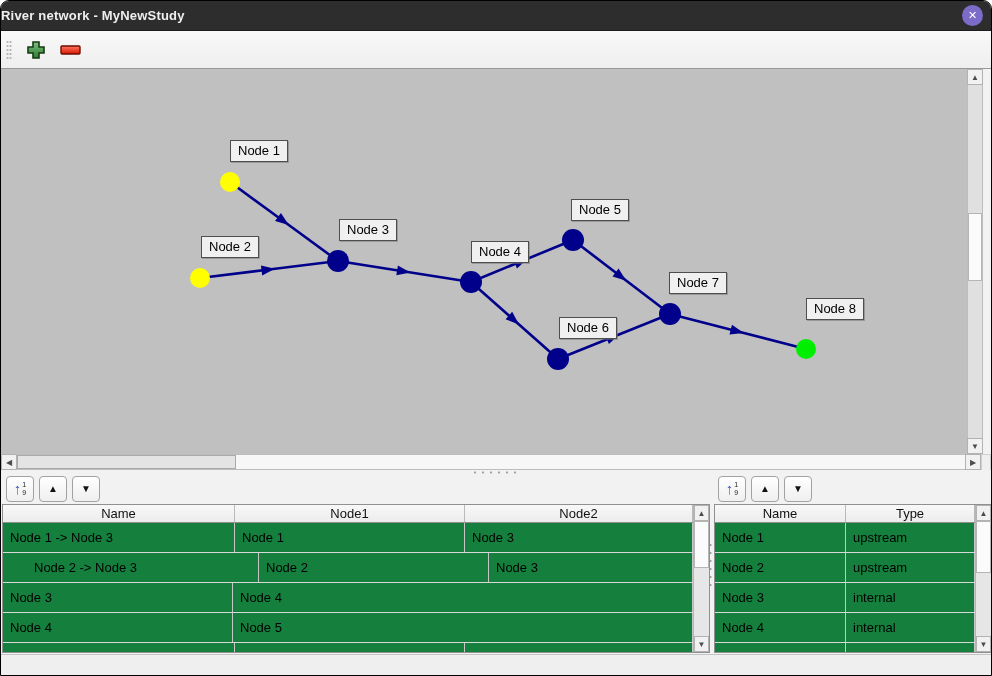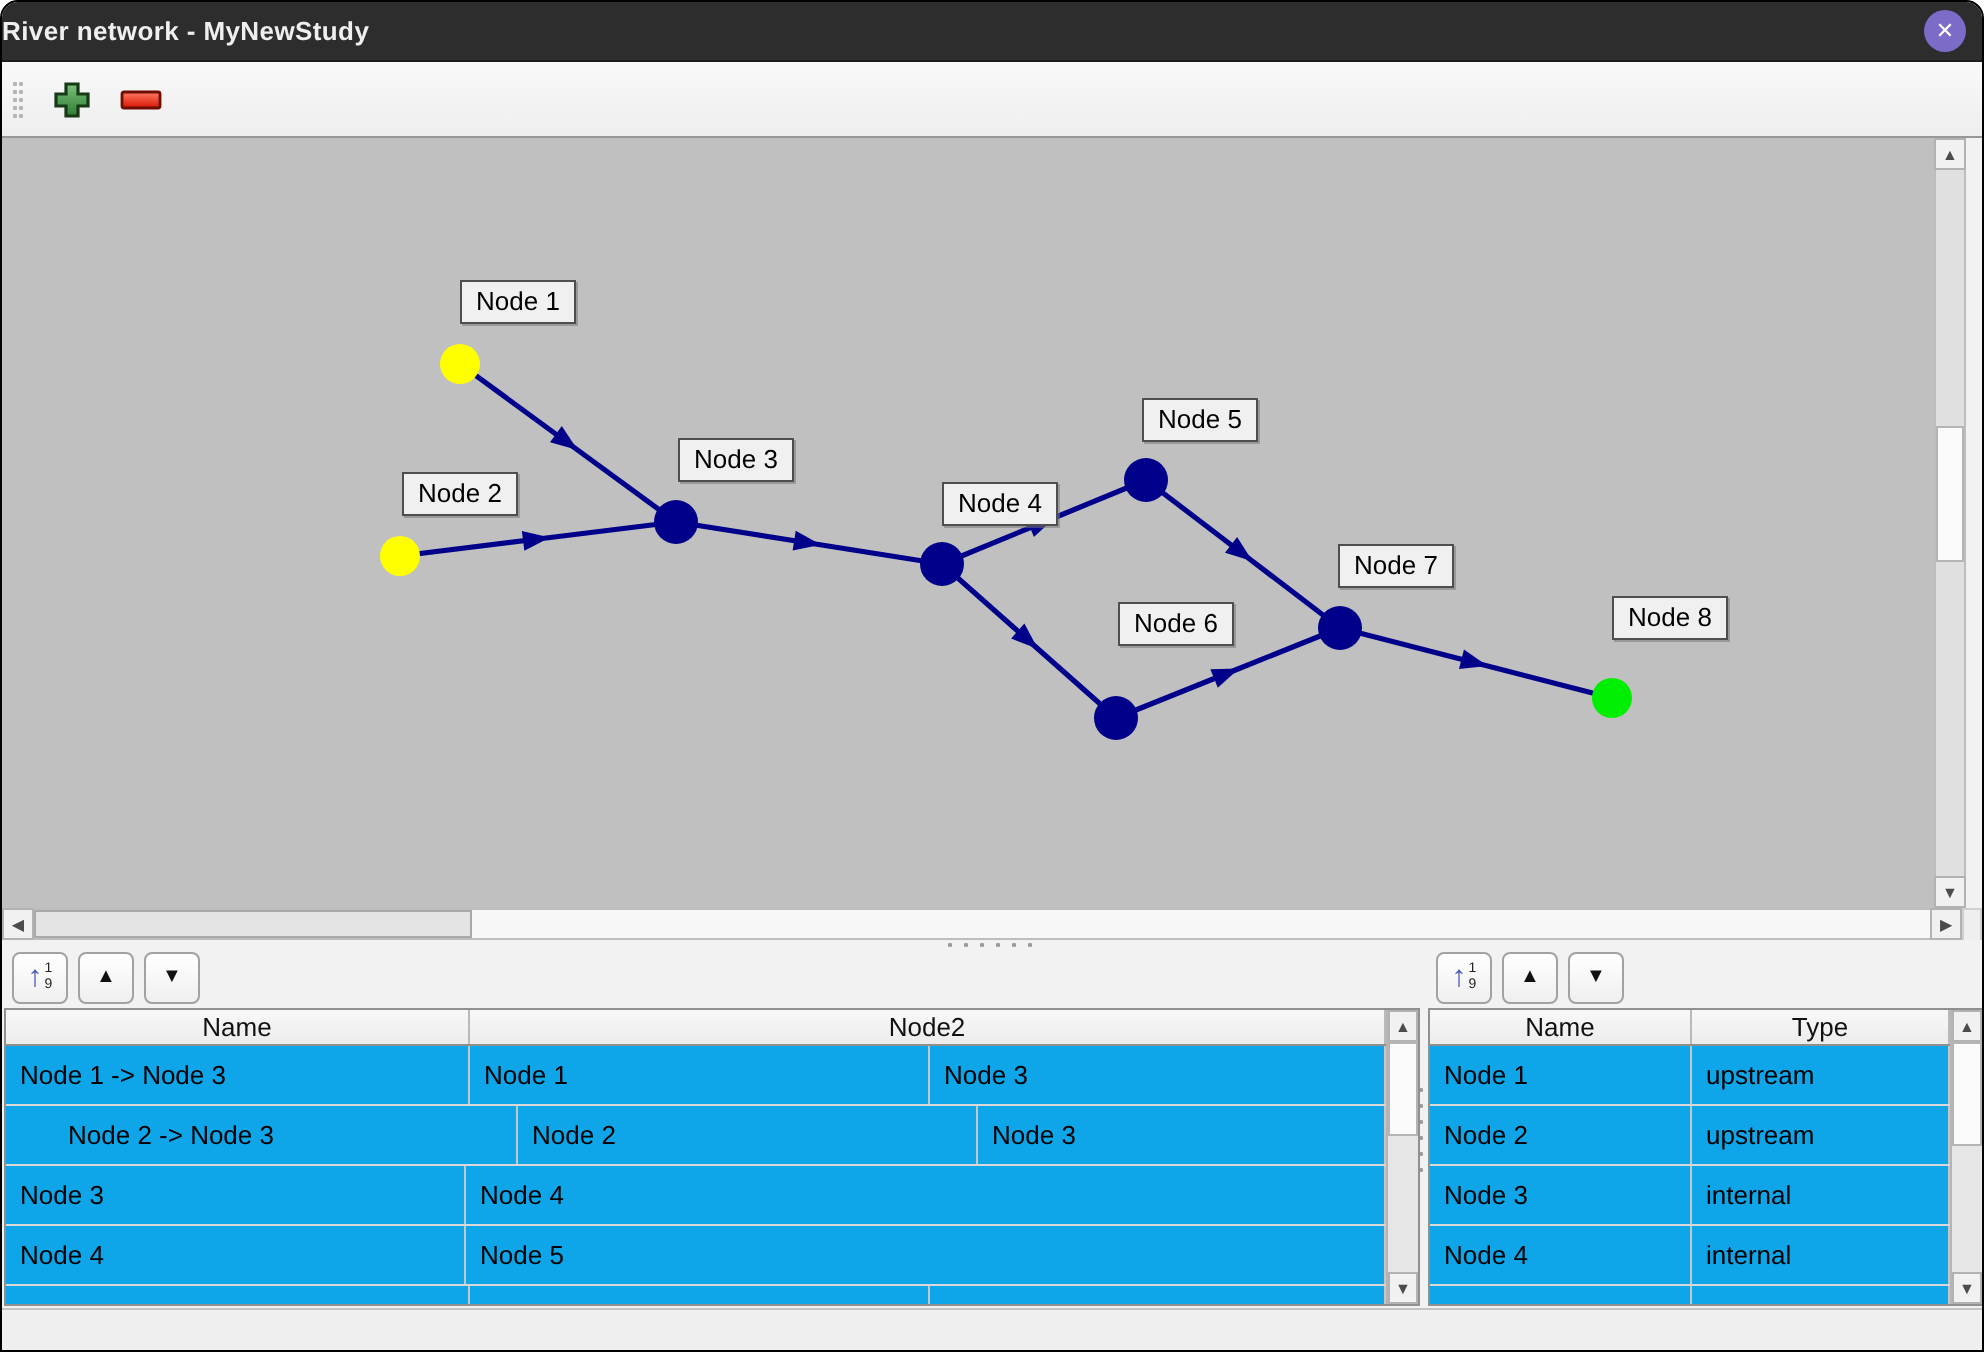--- a/index.html
+++ b/index.html
@@ -80,21 +80,21 @@
   .sort-arrow{ color:#4a5ab8; font-size:15px; font-weight:bold; line-height:1; }
   .sort-nums{ display:flex; flex-direction:column; font-size:7px; line-height:1.1; color:#222; margin-left:1px; }
   
   .gtable{ position:absolute; top:503px; height:149px; background:#fff; border:1px solid #909090; display:flex; flex-direction:column; overflow:hidden; }
   .gtable.left{ left:1px;  width:708px; }
   .gtable.right{ left:713px; width:278px; }
   .tbl-main{ flex:1; display:flex; }
   .tbl-cols{ flex:1; display:flex; flex-direction:column; overflow:hidden;justify-content:center; }
   .thead{ display:flex; height:18px; background:linear-gradient(#f8f8f8,#ececec); border-bottom:1px solid #8f8f8f; }
   .thead .hcell{ font-size:13px; color:#111; display:flex; align-items:center; justify-content:center; border-right:1px solid #b9b9b9; }
-  .trow{ display:flex; height:30px; border-bottom:1px solid #d9d9d9; background:#0ea5e9; }
+  .trow{ display:flex; height:30px; border-bottom:1px solid #d9d9d9; background:#15803d; }
   .trow .cell{ font-size:13px; color:#000; display:flex; align-items:center; padding-left:7px; border-right:1px solid #c6c6c6; overflow:hidden; white-space:nowrap; }
   .trow.filler{ flex:1; border-bottom:none; }
   .tvscroll{ width:16px; display:flex; flex-direction:column; border-left:1px solid #b5b5b5; }
   .tvscroll .track{ flex:1; background:#e6e6e6; position:relative; }
   .tvscroll .thumb{ position:absolute; left:0; width:100%; background:#fbfbfb; border:1px solid #b5b5b5; }
   
   .statusbar{ position:absolute; left:0; top:653px; width:100%; height:22px; background:#efefef; border-top:1px solid #c4c4c4; }
 </style>
 </head>
 <body>
@@ -157,21 +157,21 @@
           <circle cx="572" cy="171" r="11" fill="#00008b"></circle>
           <circle cx="557" cy="290" r="11" fill="#00008b"></circle>
           <circle cx="669" cy="245" r="11" fill="#00008b"></circle>
           <circle cx="805" cy="280" r="10" fill="#00ee00"></circle>
         </svg>
     <div class="node-label" style="left: 229px; top: 71px;">Node 1</div>
         <div class="node-label" style="left: 200px; top: 167px;">Node 2</div>
         <div class="node-label" style="left: 338px; top: 150px;">Node 3</div>
         <div class="node-label" style="left: 470px; top: 172px;">Node 4</div>
         <div class="node-label" style="left: 570px; top: 130px;">Node 5</div>
-        <div class="node-label" style="left: 558px; top: 232px;">Node 6</div>
+        <div class="node-label" style="left: 558px; top: 248px;">Node 6</div>
         <div class="node-label" style="left: 668px; top: 203px;">Node 7</div>
         <div class="node-label" style="left: 805px; top: 229px;">Node 8</div>
       </div>
     <div class="vscroll">
       <div class="sb-btn">▲</div>
       <div class="track">
         <div class="thumb" style="top:128px;height:68px;"></div>
       </div>
       <div class="sb-btn">▼</div>
     </div>
@@ -230,20 +230,21 @@
 
   <div class="vsplit">
       <div class="dots"></div>
     </div>
 
   <div class="gtable left">
     <div class="tbl-main">
       <div class="tbl-cols">
           <div class="thead">
             <div class="hcell" style="flex: 0 0 232px;">Name</div>
+            <div class="hcell" style="flex: 0 0 230px;">Node1</div>
             <div class="hcell" style="flex: 1 1 0%;">Node2</div>
           </div>
           <div class="trow">
             <div class="cell" style="flex: 0 0 232px;">Node 1 -&gt; Node 3</div>
             <div class="cell" style="flex: 0 0 230px;">Node 1</div>
             <div class="cell" style="flex: 1 1 0%;">Node 3</div>
           </div>
           <div class="trow">
             <div class="cell" style="flex: 0 0 232px; margin-left: 24px;">Node 2 -&gt; Node 3</div>
             <div class="cell" style="flex: 0 0 230px;">Node 2</div>

